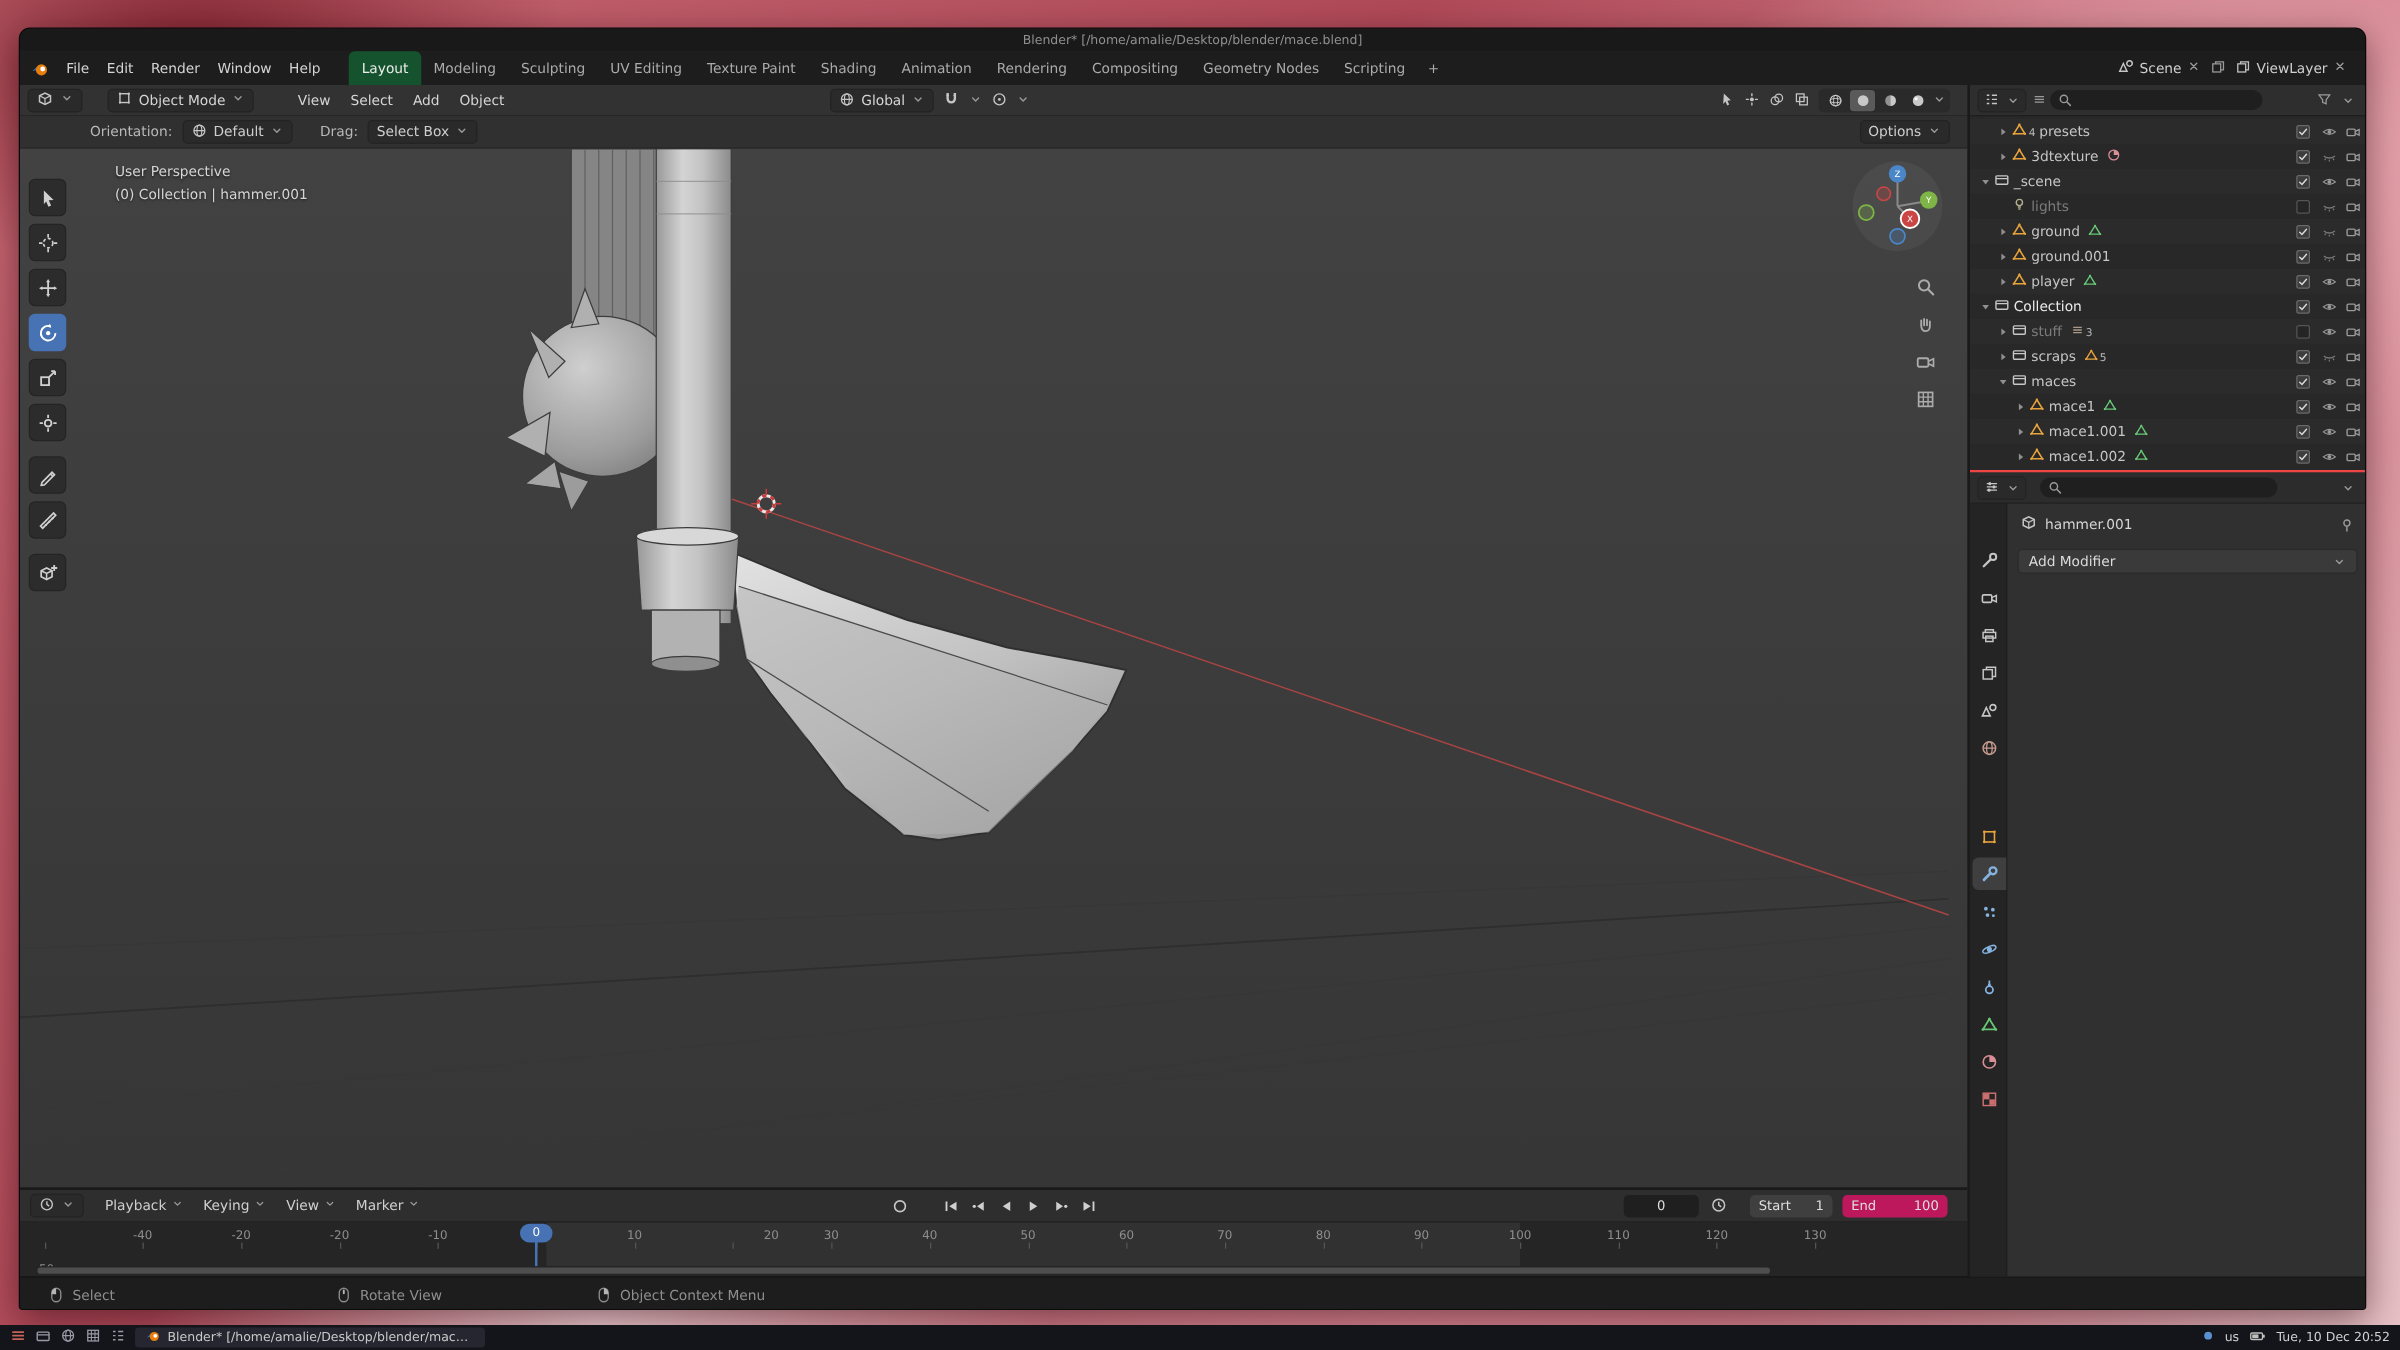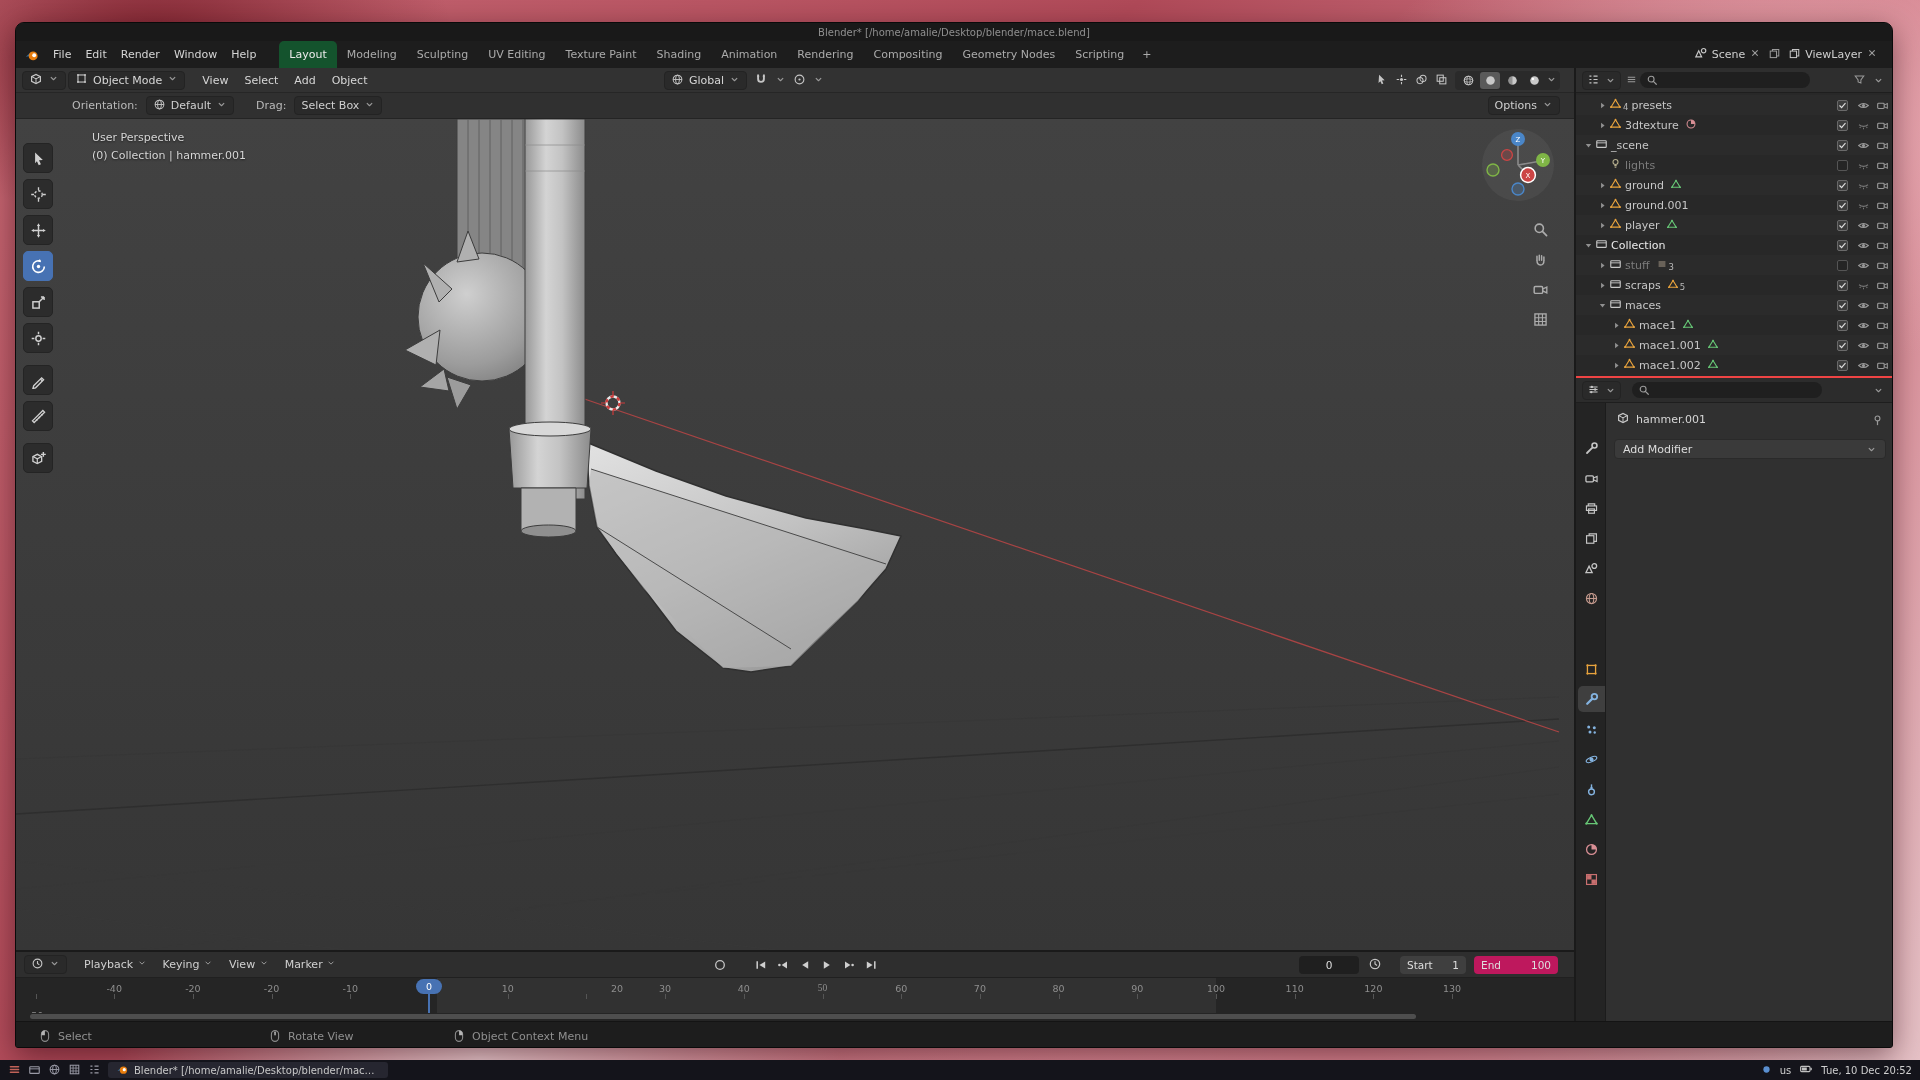--- a/index.html
+++ b/index.html
@@ -23,21 +23,21 @@
   .menu{padding:3px 7px;border-radius:3px;}
   .ws{display:flex;align-items:stretch;height:27px;margin-left:16px;}
   .ws-tab{display:flex;align-items:center;padding:0 10px;font-size:11px;color:#ababab;border-radius:5px 5px 0 0;}
   .ws-tab.active{background:#14532d;color:#ebebeb;}
   .ws-add{display:flex;align-items:center;padding:0 8px;color:#ababab;}
   .tb-right{margin-left:auto;display:flex;align-items:center;gap:3px;padding-right:10px;color:#cfcfcf;}
   .tb-field{display:flex;align-items:center;gap:4px;padding:1px 4px;border-radius:3px;}
   
   .vparea{position:absolute;left:0;top:45px;width:1558px;height:882px;background:#323232;}
   .vphead{position:relative;height:25px;background:#323232;border-bottom:1px solid #262626;display:flex;
-    align-items:center;padding:0 6px;gap:2px;font-size:11px;color:#d6d6d6;}
+    align-items:center;padding:0 6px;gap:20px;font-size:11px;color:#d6d6d6;}
   .dd{display:flex;align-items:center;gap:5px;background:#2a2a2a;border:1px solid #232323;border-radius:4px;
     height:19px;padding:0 6px;}
   .vp-menus{display:flex;gap:2px;margin-left:8px;}
   .vph-center{position:absolute;left:648px;top:0;height:25px;display:flex;align-items:center;gap:7px;}
   .vph-right{position:absolute;right:14px;top:0;height:25px;display:flex;align-items:center;gap:7px;}
   .pill{display:flex;align-items:center;background:#2a2a2a;border-radius:4px;height:19px;padding:0 3px;gap:2px;}
   .pill .sh{display:flex;align-items:center;justify-content:center;width:20px;height:17px;border-radius:3px;}
   .pill .sh.active{background:#5a5a5a;}
   .vptools{position:absolute;top:25px;left:0;right:0;height:26px;background:#303030;border-bottom:1px solid #242424;
     display:flex;align-items:center;font-size:11px;color:#cfcfcf;padding-left:56px;gap:8px;}
@@ -557,21 +557,21 @@
           <span class="tick-lab" style="left: 413px;">0</span>
           <span class="tick-mark" style="left: 491.7px;"></span>
           <span class="tick-lab" style="left: 491.7px;">10</span>
           <span class="tick-mark" style="left: 570.4px;"></span>
           <span class="tick-lab" style="left: 601px;">20</span>
           <span class="tick-mark" style="left: 649.1px;"></span>
           <span class="tick-lab" style="left: 649.1px;">30</span>
           <span class="tick-mark" style="left: 727.8px;"></span>
           <span class="tick-lab" style="left: 727.8px;">40</span>
           <span class="tick-mark" style="left: 806.5px;"></span>
-          <span class="tick-lab" style="left: 806.5px; font-family: Liberation Serif, serif;">50</span>
+          <span class="tick-lab" style="left: 806.5px;">50</span>
           <span class="tick-mark" style="left: 885.2px;"></span>
           <span class="tick-lab" style="left: 885.2px;">60</span>
           <span class="tick-mark" style="left: 963.9px;"></span>
           <span class="tick-lab" style="left: 963.9px;">70</span>
           <span class="tick-mark" style="left: 1042.6px;"></span>
           <span class="tick-lab" style="left: 1042.6px;">80</span>
           <span class="tick-mark" style="left: 1121.3px;"></span>
           <span class="tick-lab" style="left: 1121.3px;">90</span>
           <span class="tick-mark" style="left: 1200px;"></span>
           <span class="tick-lab" style="left: 1200px;">100</span>
@@ -597,21 +597,21 @@
           </svg>
           <span>Select</span>
         </span>
         <span class="hint" style="left: 252px;">
           <svg width="14" height="14" viewBox="0 0 14 14">
             <rect x="3.4" y="1.6" width="7.2" height="10.8" rx="3.6" fill="none" stroke="#8a8a8a" stroke-width="1.1"></rect>
             <rect x="6.3" y="2.6" width="1.5" height="3.8" rx="0.75" fill="#b5b5b5"></rect>
           </svg>
           <span>Rotate View</span>
         </span>
-        <span class="hint" style="left: 436px;">
+        <span class="hint" style="left: 460px;">
           <svg width="14" height="14" viewBox="0 0 14 14">
             <rect x="3.4" y="1.6" width="7.2" height="10.8" rx="3.6" fill="none" stroke="#8a8a8a" stroke-width="1.1"></rect>
             <path d="M10.6 6.3V5.2A3.6 3.6 0 0 0 7.1 1.6v4.7Z" fill="#b5b5b5"></path>
           </svg>
           <span>Object Context Menu</span>
         </span>
       </div>
 
     <div class="rightpanel">
       <div class="outliner">

